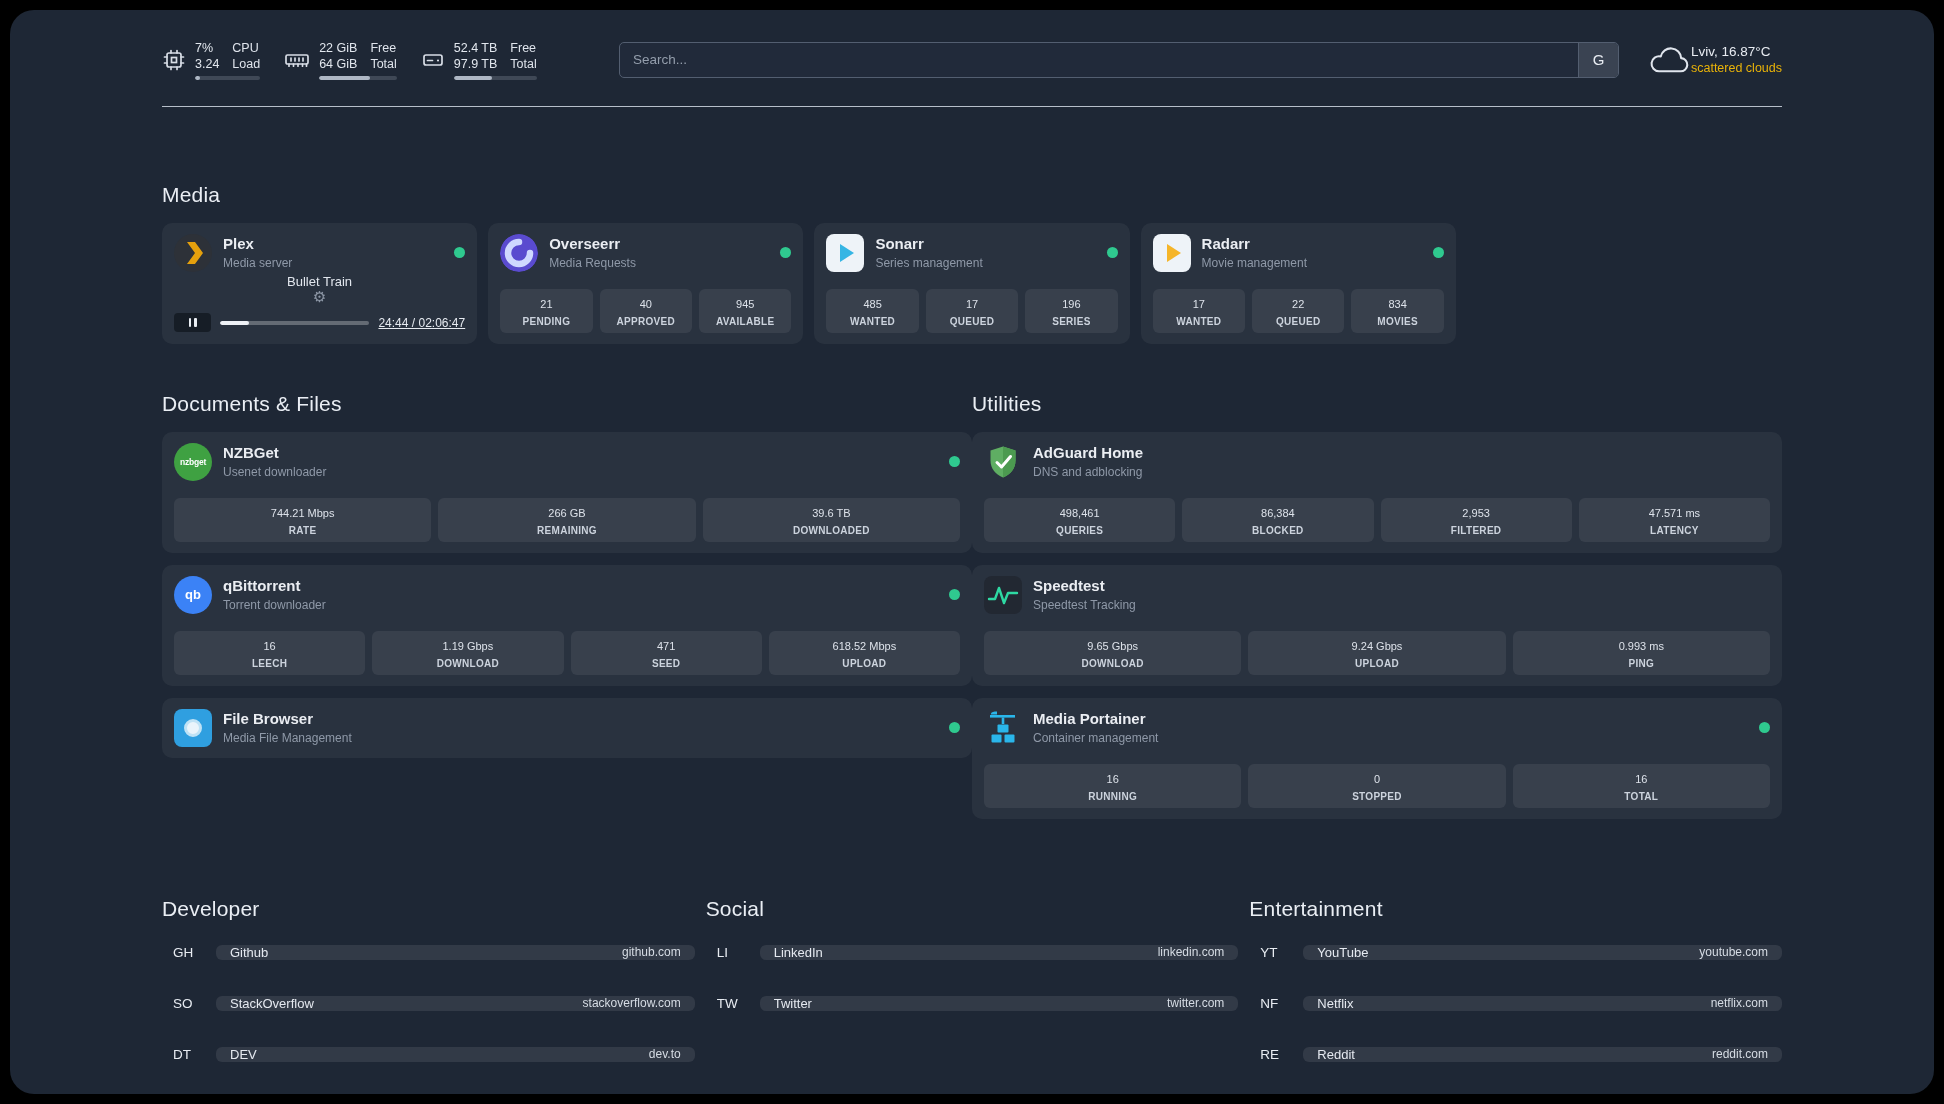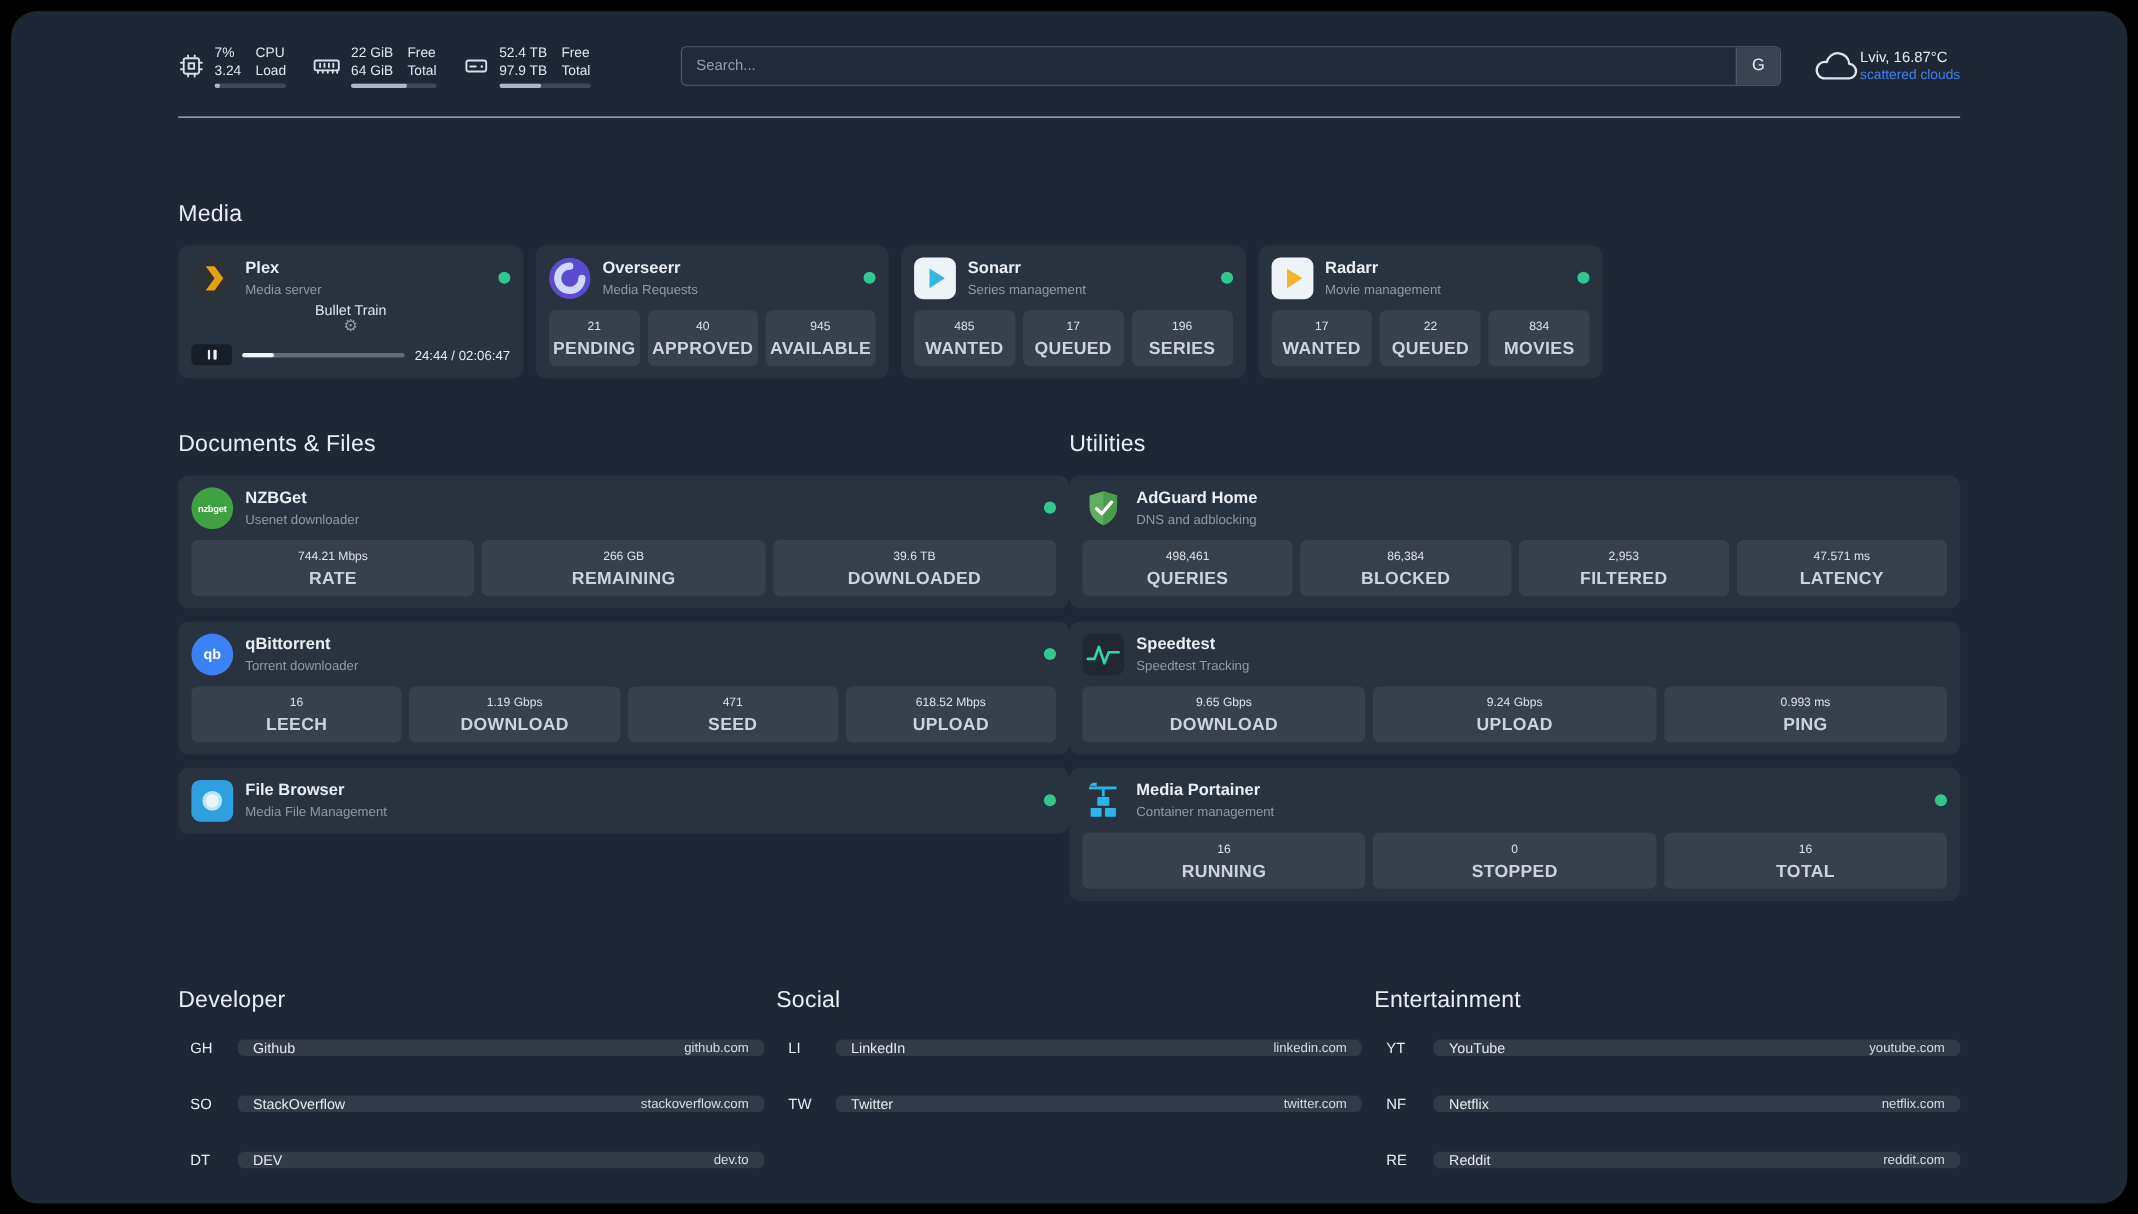--- a/index.html
+++ b/index.html
@@ -27,21 +27,21 @@
                   color: #e2e7ee; font-size: 13.5px; font-family: "Liberation Sans", sans-serif; }
   .search input::placeholder { color: #949eac; }
   .search-provider { width: 40px; display: flex; align-items: center; justify-content: center;
                      background: #3a4352; border-left: 1px solid #535e70; color: #e8ecf2;
                      font-size: 15px; cursor: pointer; }
 
   .weather { display: flex; align-items: center; margin-left: 26px; }
   .weather svg { display: block; }
   .weather-text { display: flex; flex-direction: column; }
   .weather-loc { font-size: 13.5px; color: #e8ecf2; line-height: 17px; }
-  .weather-cond { font-size: 12.5px; color: #3b82f6; line-height: 16px; }
+  .weather-cond { font-size: 12.5px; color: #eab308; line-height: 16px; }
 
   .divider { margin-top: 26px; border-bottom: 1.5px solid rgba(210,218,228,0.85); }
 
   
   .section-title { font-size: 21px; font-weight: 500; color: #eaeef4; letter-spacing: .2px; margin-bottom: 16px; }
   .section-media { margin-top: 76px; }
   .media-grid { display: grid; grid-template-columns: repeat(5, 1fr); gap: 11px; }
   .duo-grid { display: grid; grid-template-columns: 1fr 1fr; align-items: start; margin-top: 48px; }
   .stack { display: flex; flex-direction: column; gap: 12px; }
 
@@ -50,21 +50,21 @@
           display: flex; flex-direction: column; cursor: pointer; }
   .card.tall { justify-content: space-between; min-height: 121px; }
   .svc-head { display: flex; align-items: center; gap: 11px; }
   .svc-names { display: flex; flex-direction: column; }
   .svc-name { font-size: 15px; font-weight: 700; color: #eaedf2; line-height: 18px; }
   .svc-desc { font-size: 12px; color: #8f99a8; margin-top: 3px; line-height: 14px; }
   .svc-dot { width: 11px; height: 11px; border-radius: 50%; background: #2fc98f; margin-left: auto; flex: none; }
   .svc-stats { display: flex; gap: 7px; margin-top: 10px; }
   .stat { flex: 1; background: rgba(255,255,255,0.07); border-radius: 6px; text-align: center; padding: 7px 4px 6px; }
   .stat-v { font-size: 11px; color: #dde2ea; line-height: 17px; }
-  .stat-l { font-size: 16px; font-weight: 700; color: #ccd3dd; letter-spacing: .3px; margin-top: 3px; }
+  .stat-l { font-size: 10px; font-weight: 700; color: #ccd3dd; letter-spacing: .3px; margin-top: 3px; }
 
   
   .ic { width: 38px; height: 38px; flex: none; border-radius: 50%;
         display: flex; align-items: center; justify-content: center; overflow: hidden; }
   .ic svg { display: block; }
   .ic-sq { border-radius: 8px; }
   .ic-plex { background: #2d3138; }
   .ic-light { background: #eef3f8; }
   .ic-nzb { background: #3fa142; color: #fff; font-size: 8.5px; font-weight: 700; letter-spacing: -.2px; }
   .ic-qb { background: #3b82f6; color: #fff; font-size: 13px; font-weight: 700; }
@@ -74,21 +74,21 @@
 
   
   .np-row { display: flex; align-items: center; justify-content: space-between; font-size: 13px; color: #e2e7ee; flex-direction: column; }
   .gear { color: #8d97a6; font-size: 15px; line-height: 15px; cursor: pointer; }
   .pp-row { display: flex; align-items: center; gap: 9px; margin-top: 9px; height: 20px; }
   .pp-btn { width: 37px; height: 19px; background: rgba(8,12,18,0.55); border-radius: 4px; flex: none;
             display: flex; align-items: center; justify-content: center; gap: 3px; cursor: pointer; }
   .pp-btn i { width: 2.5px; height: 9px; background: #eaeef4; border-radius: 1px; }
   .pp-track { flex: 1; height: 4px; background: rgba(255,255,255,0.28); border-radius: 2px; overflow: hidden; }
   .pp-fill { height: 100%; background: #eef1f6; border-radius: 2px; }
-  .pp-time { font-size: 12px; color: #e6eaf0; white-space: nowrap; }
+  .pp-time { font-size: 12px; color: #e6eaf0; white-space: nowrap; text-decoration: underline; }
 
   
   .bookmarks { margin-top: 78px; padding-bottom: 40px; }
   .bm-grid { display: grid; grid-template-columns: repeat(3, 1fr); gap: 11px; }
   .bm-row { display: flex; align-items: center; height: 31px; margin-bottom: 20px; cursor: pointer; }
   .bm-abbr { width: 54px; flex: none; display: flex; align-items: center; padding-left: 11px;
              font-size: 13.5px; color: #e8ecf2; }
   .bm-pill { flex: 1; display: flex; align-items: center; justify-content: space-between;
              background: rgba(255,255,255,0.09); border-radius: 6px; padding: 0 14px; }
   .bm-name { font-size: 13px; color: #e5e9f0; }

